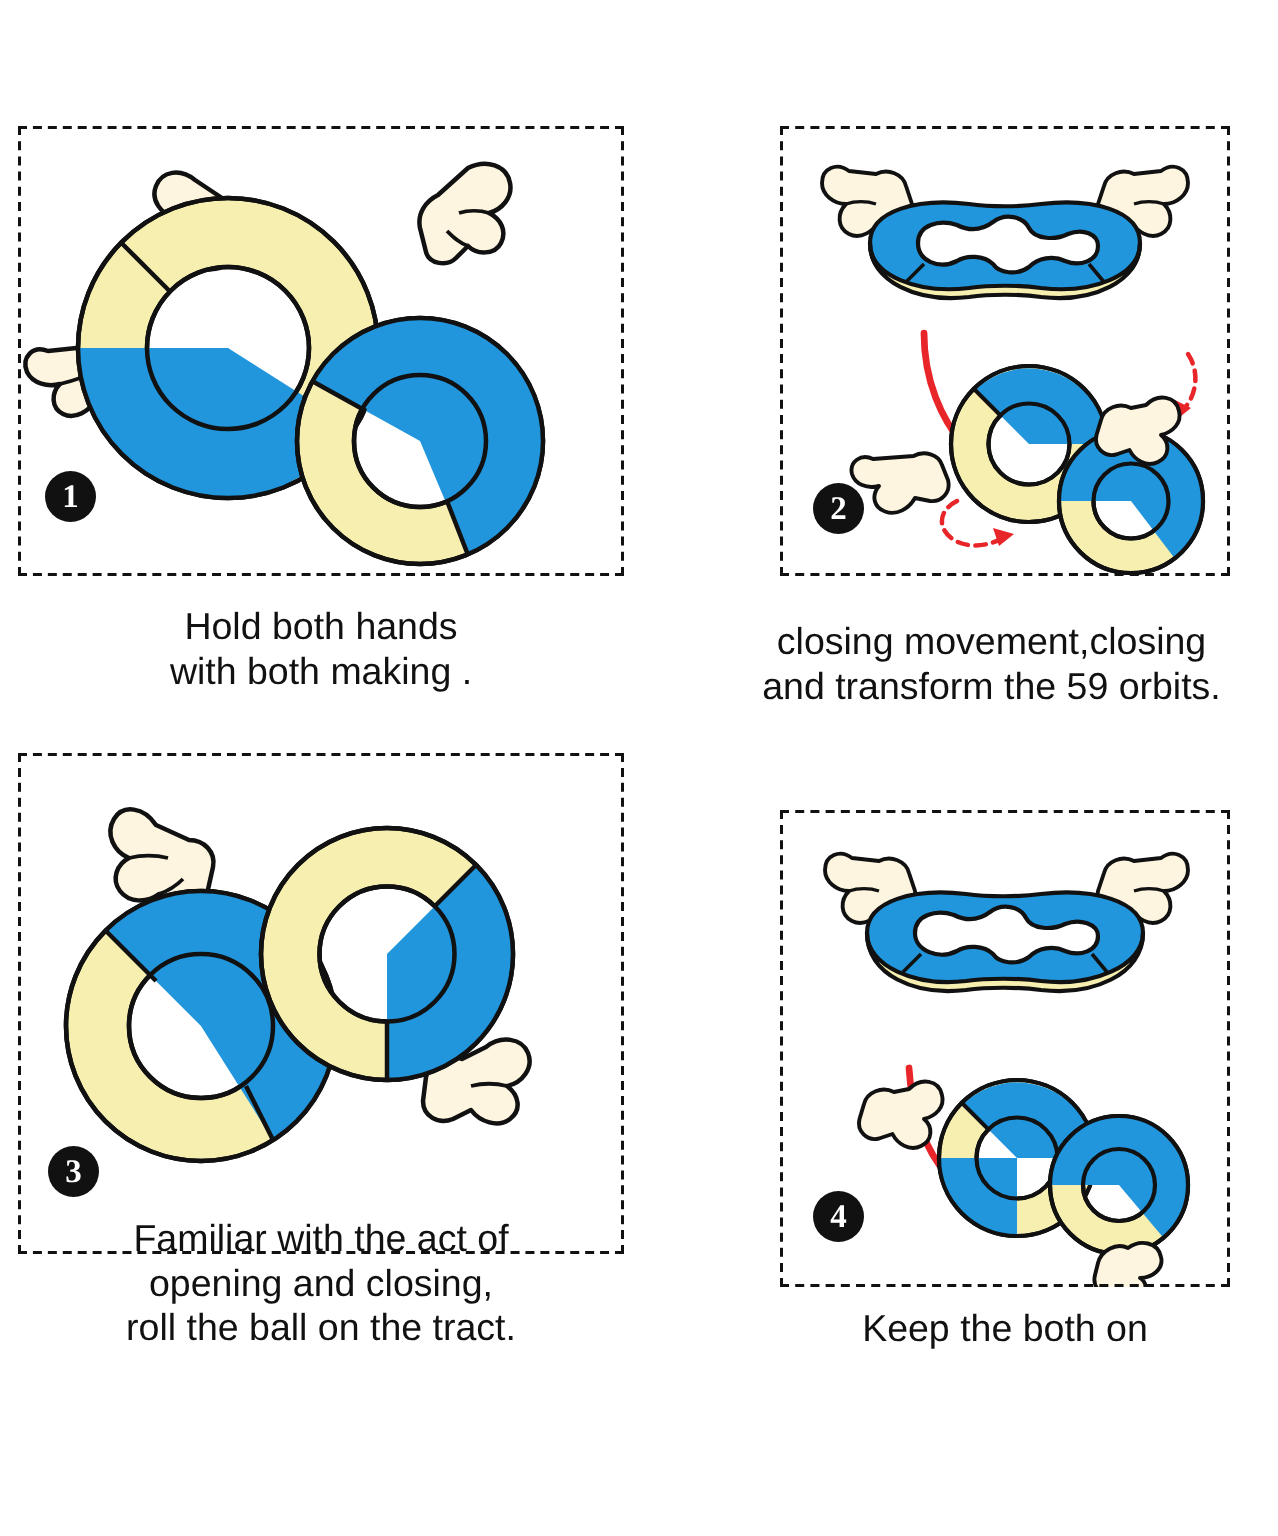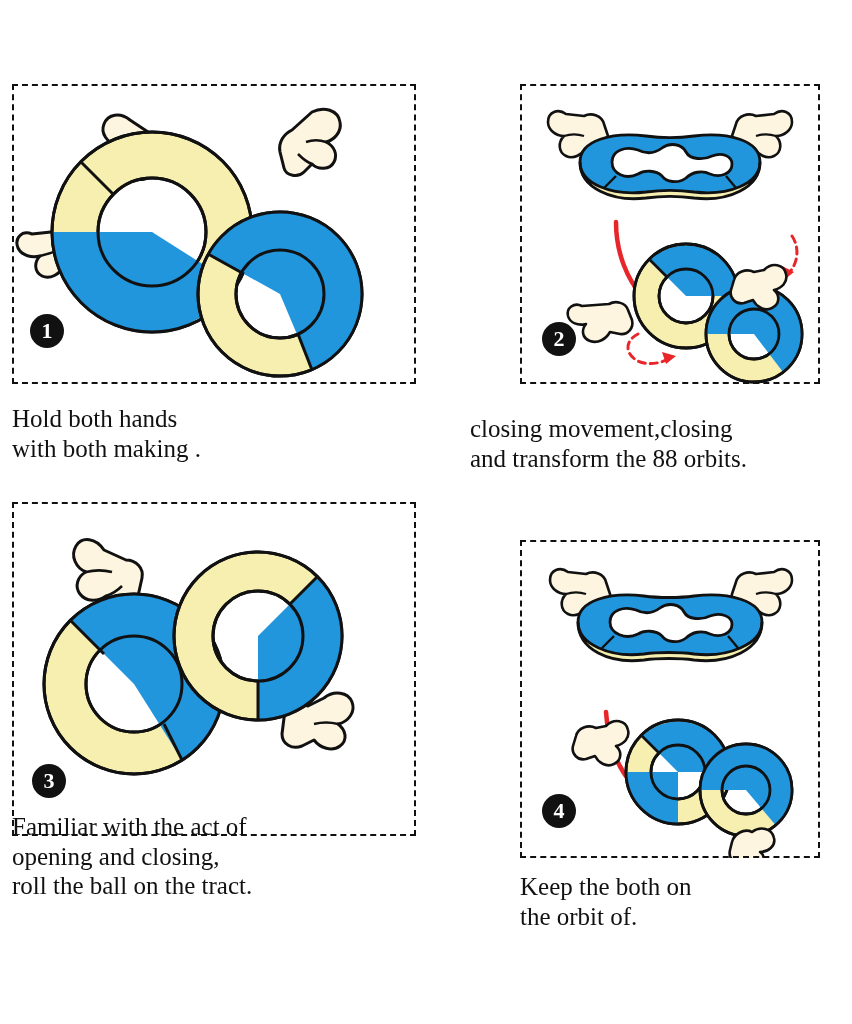--- a/index.html
+++ b/index.html
@@ -24,24 +24,25 @@
     position: absolute;
     box-sizing: border-box;
   }
   .frame {
     position: absolute;
     border: 2px dashed #111111;
     box-sizing: border-box;
   }
   .caption {
     position: absolute;
+    text-align: center;
     font-size: 25px;
     line-height: 1.18;
     color: #111111;
-    font-family: Liberation Serif, serif;
+    font-family: Liberation Sans, sans-serif;
   }
   .badge {
     position: absolute;
     width: 34px;
     height: 34px;
     border-radius: 50%;
     background: #111111;
     color: #ffffff;
     font-size: 22px;
     font-family: "Liberation Serif", serif;
@@ -203,21 +204,21 @@
       </g>
 
       <g>
         <path d="M244 186 C252 178, 264 180, 266 190 C268 198, 262 204, 254 206 C260 211, 260 220, 252 224 C244 228, 236 222, 233 216 L224 219 C216 221, 209 214, 211 206 L214 196 C216 188, 226 184, 234 188 Z" fill="#fdf5e0" stroke="#111111" stroke-width="2.6" stroke-linejoin="round"></path>
       </g>
     </svg>
     <div class="badge" style="left:22px; top:238px;">2</div>
   </div>
   <div class="caption" id="caption-2">
     <div>closing movement,closing</div>
-    <div>and transform the 88 orbits.</div>
+    <div>and transform the 59 orbits.</div>
   </div>
 
   <div class="panel" id="panel-3">
     <div class="frame" style="left:0;top:0;width:404px;height:334px;"></div>
     <svg width="404" height="334" viewBox="0 0 404 334">
 
       <g>
         <path d="M92 48 C84 36, 70 34, 64 44 C58 54, 64 66, 74 70 C66 74, 62 84, 68 92 C74 100, 86 100, 94 94 L104 102 C112 108, 124 104, 126 94 L130 76 C132 66, 124 58, 114 58 Z" fill="#fdf5e0" stroke="#111111" stroke-width="3" stroke-linejoin="round"></path>
         <path d="M74 70 C82 68, 92 68, 100 70" fill="none" stroke="#111111" stroke-width="2.5"></path>
         <path d="M94 94 C100 92, 106 88, 110 84" fill="none" stroke="#111111" stroke-width="2.5"></path>
@@ -326,16 +327,15 @@
       </g>
 
       <g>
         <path d="M232 292 C240 286, 252 288, 254 298 C256 306, 248 312, 240 312 C246 316, 244 322, 238 324 L222 324 C214 324, 208 318, 210 310 L212 302 C214 294, 224 288, 232 292 Z" fill="#fdf5e0" stroke="#111111" stroke-width="2.6" stroke-linejoin="round"></path>
       </g>
     </svg>
     <div class="badge" style="left:22px; top:254px;">4</div>
   </div>
   <div class="caption" id="caption-4">
     <div>Keep the both on</div>
-    <div>the orbit of.</div>
   </div>
 
 </div>
 
 </body></html>

